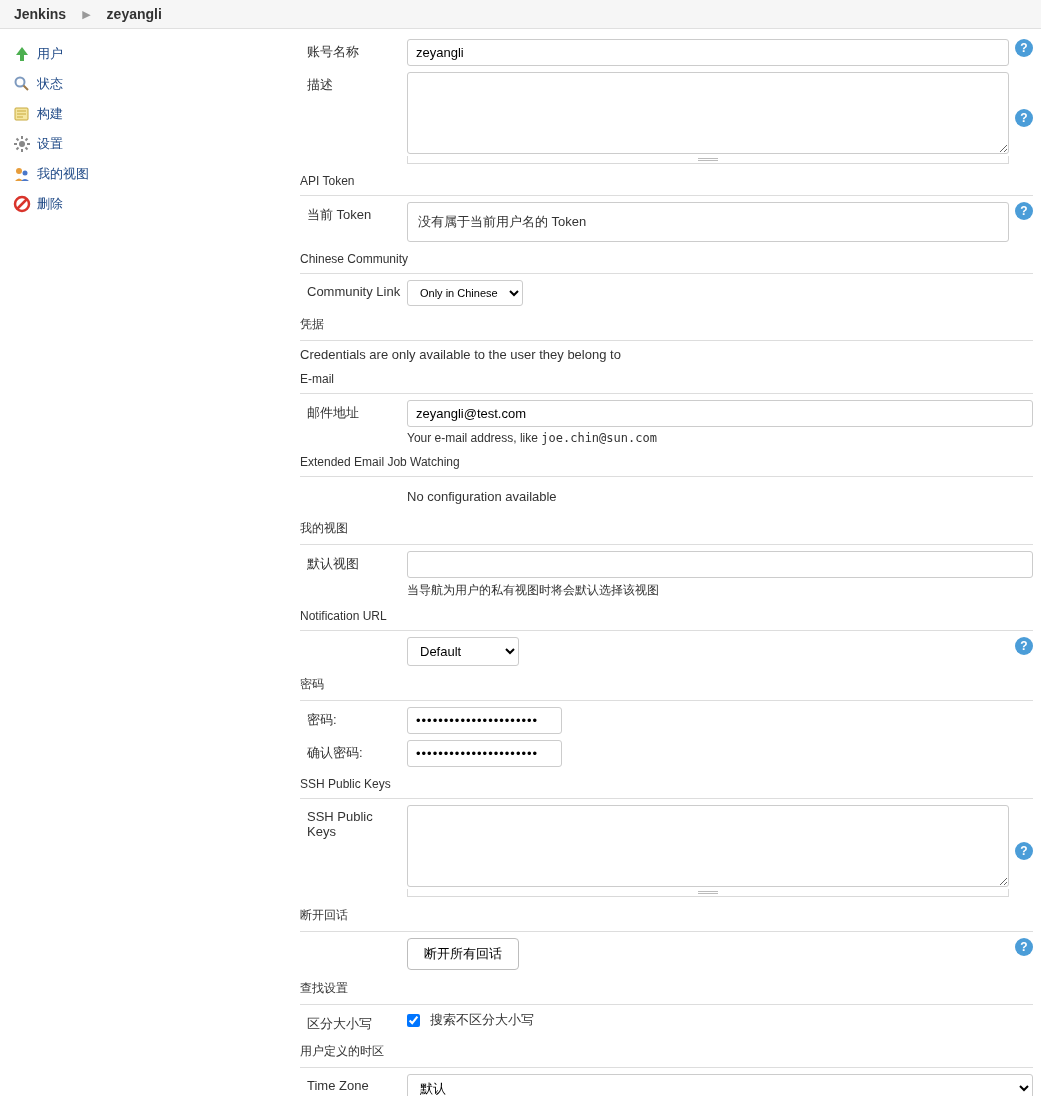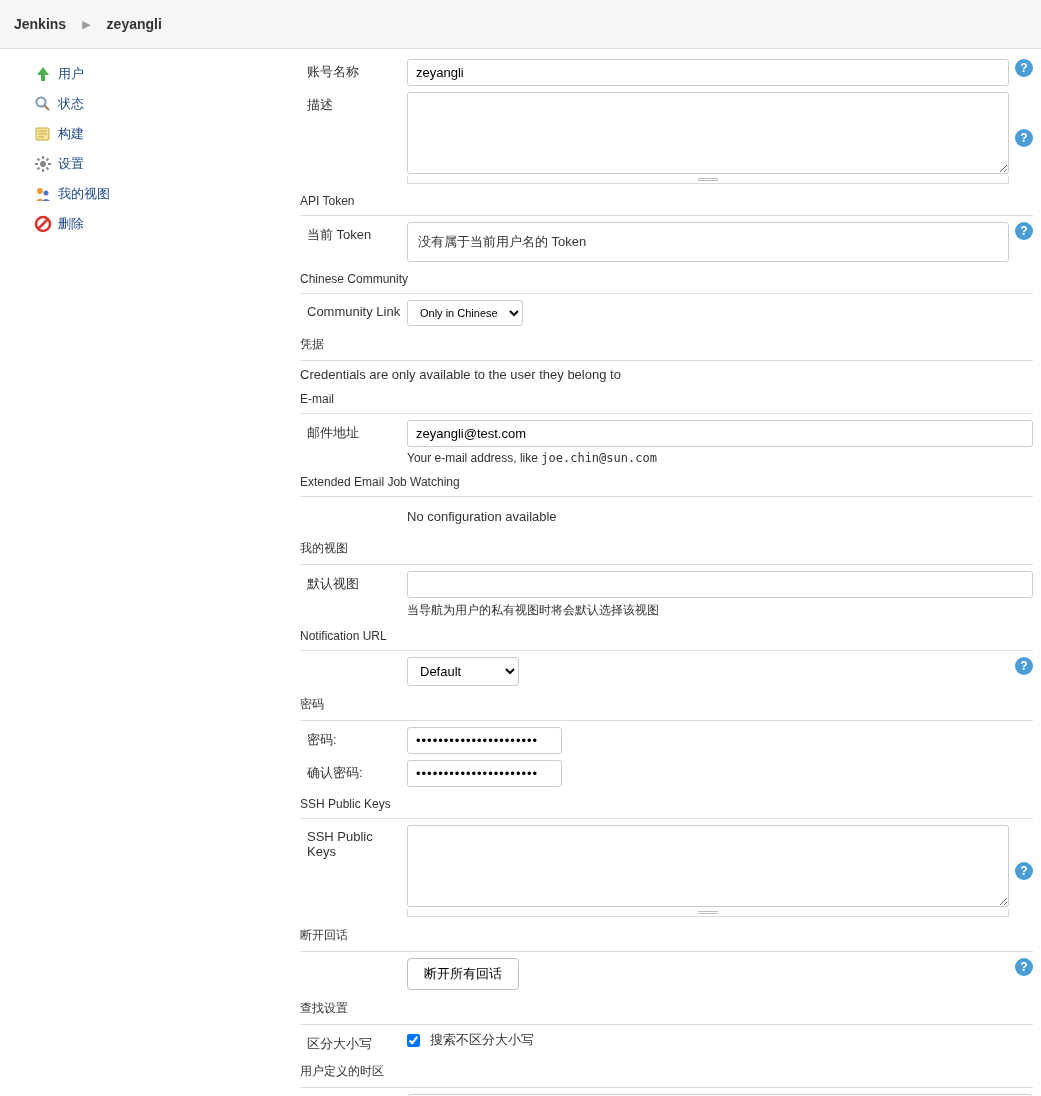--- a/index.html
+++ b/index.html
@@ -1,22 +1,22 @@
 <!DOCTYPE html>
 <html><head>
   <meta charset="utf-8">
   <style>
     * { box-sizing: border-box; margin: 0; padding: 0; }
     body { font-family: -apple-system, BlinkMacSystemFont, "Segoe UI", Helvetica, Arial, sans-serif; font-size: 13px; color: #333; background: #fff; width: 1041px; }
-    .breadcrumb { background: #f6f6f6; border-bottom: 1px solid #e0e0e0; padding: 16px 14px; display: flex; align-items: center; gap: 16px; }
+    .breadcrumb { background: #f6f6f6; border-bottom: 1px solid #e0e0e0; padding: 6px 14px; display: flex; align-items: center; gap: 16px; }
     .breadcrumb a { color: #333; text-decoration: none; font-weight: 600; font-size: 14px; }
     .bc-sep { color: #999; font-size: 11px; }
     .layout { display: flex; }
     .sidebar { width: 300px; padding: 10px 0; }
-    .sidebar-item { display: flex; align-items: center; padding: 5px 12px; cursor: pointer; margin-left: 21px; }
+    .sidebar-item { display: flex; align-items: center; padding: 5px 12px; cursor: pointer; }
     .sidebar-item .icon { width: 20px; height: 20px; margin-right: 5px; display: flex; align-items: center; justify-content: center; }
     .sidebar-item .label { color: #204a87; font-size: 13px; }
     .main { flex: 1; padding: 10px 8px 20px 0; min-width: 0; }
     .section-title { font-weight: 400; font-size: 12px; margin: 10px 0 6px 0; padding-bottom: 1px;}
     .section-bar { border-bottom: 1px solid #ddd; margin-bottom: 6px; }
     .row { display: flex; align-items: flex-start; margin-bottom: 6px; }
     .row-label { width: 107px; text-align: left; padding-right: 6px; padding-top: 4px; font-size: 13px; flex-shrink: 0; padding-left: 7px; }
     .row-field { flex: 1; display: flex; align-items: center; }
     .row-field-col { flex: 1; display: flex; flex-direction: column; }
     input[type="text"], input[type="password"], textarea, select { font-family: inherit; font-size: 13px; padding: 5px 8px; border: 1px solid #ccc; border-radius: 3px; background: #fff; }

